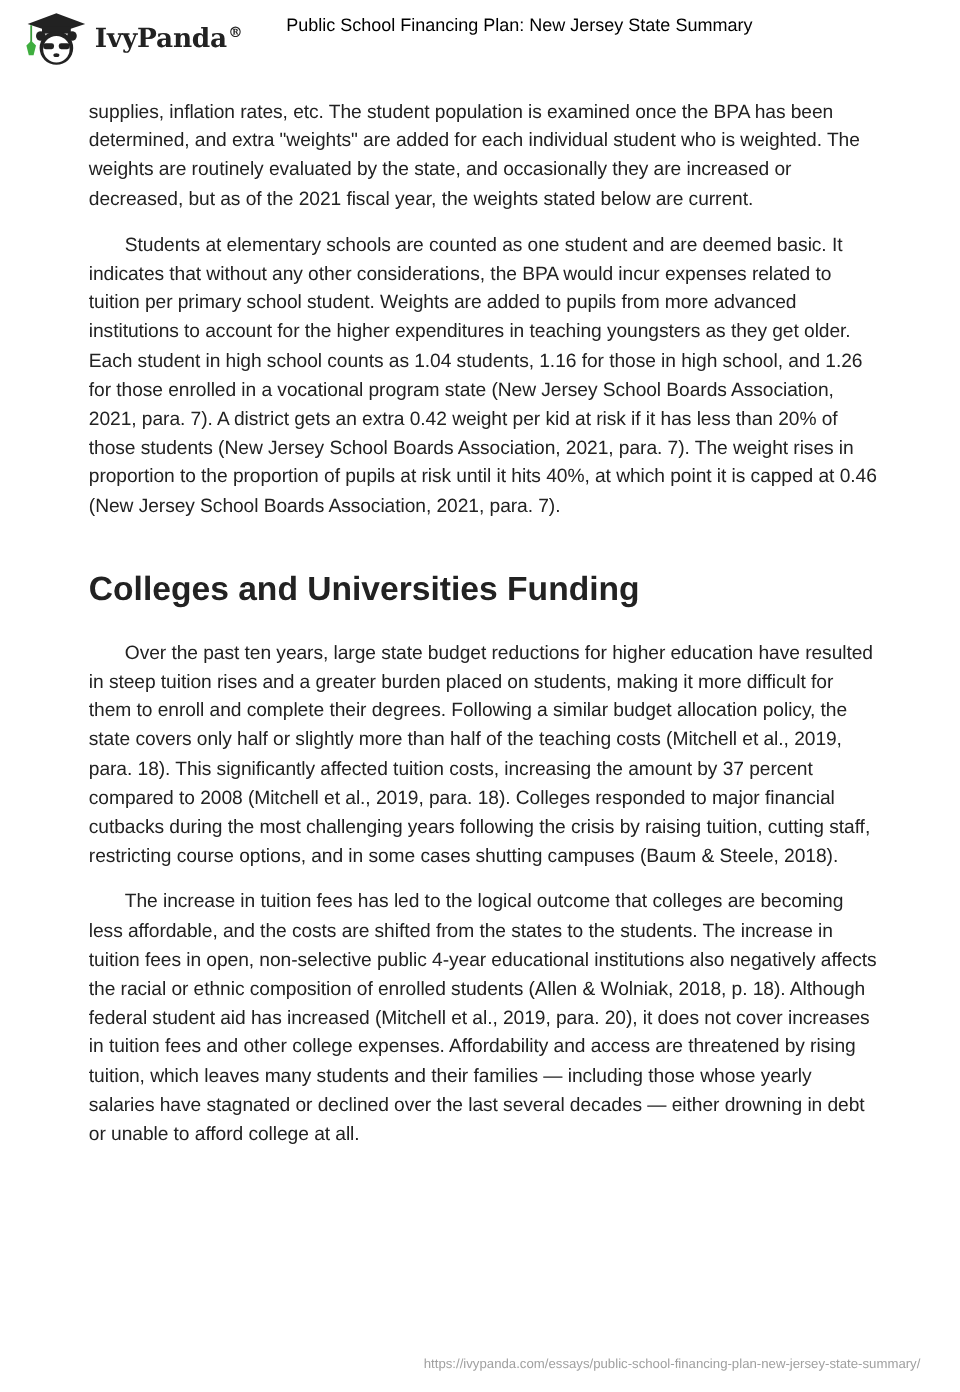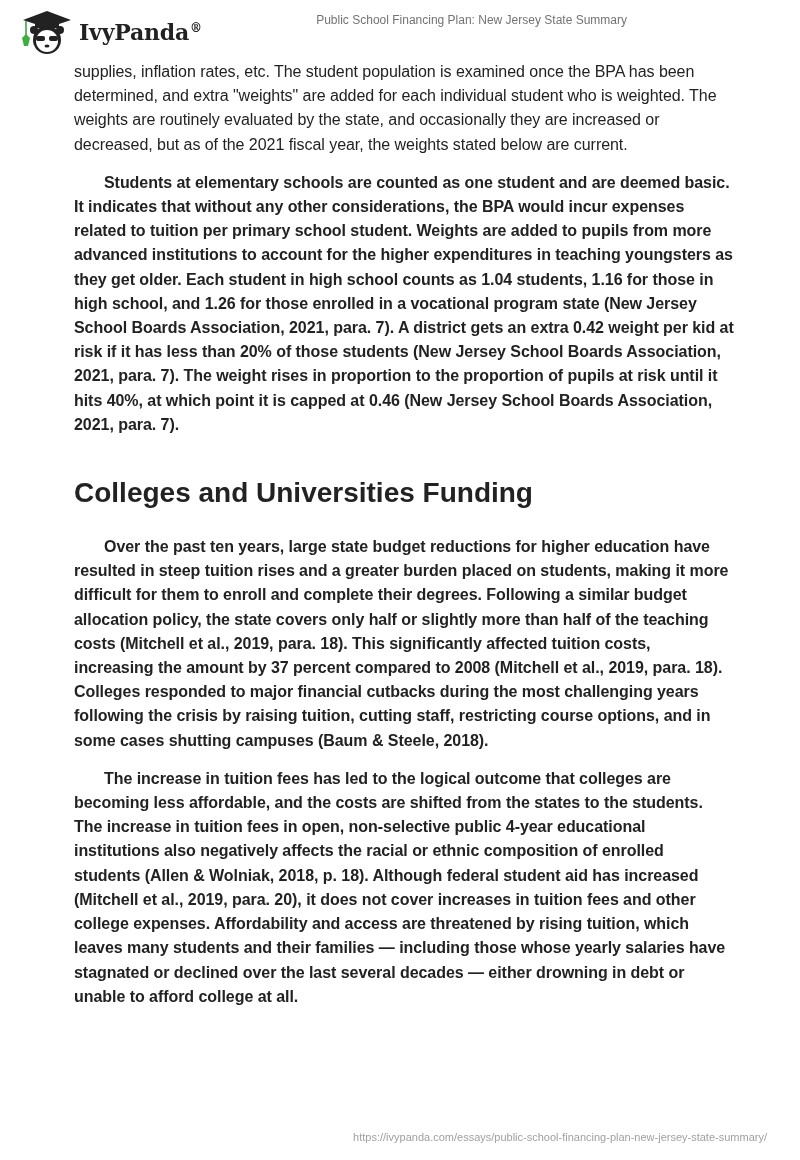--- a/index.html
+++ b/index.html
@@ -3,24 +3,24 @@
 <meta charset="utf-8">
 <style>
   html, body { margin: 0; padding: 0; background: #ffffff; }
   body { width: 800px; height: 1160px; position: relative; overflow: hidden;
          font-family: "Liberation Sans", sans-serif; color: #222222; }
   .header { position: absolute; top: 0; left: 0; width: 660px; height: 62px; }
   .logo { position: absolute; left: 17px; top: 8px; display: flex; align-items: center; }
   .logo-mark { width: 56px; height: 48px; }
   .logo-text { font-family: "DejaVu Serif", serif; font-weight: bold; font-size: 22px; color: #222222; margin-left: 6px; letter-spacing: -0.2px; }
   .logo-text sup { font-size: 12px; vertical-align: super; margin-left: 1px; }
-  .doc-title { position: absolute; right: 33px; top: 13px; font-size: 12px; color: #737373; }
-  .content { position: absolute; left: 74px; top: 60px; width: 660px; }
+  .doc-title { position: absolute; right: 33px; top: 13px; font-size: 15px; color: #000000; }
+  .content { position: absolute; left: 74px; top: 82px; width: 660px; }
   p { margin: 0 0 14px 0; font-size: 16px; line-height: 24.2px; color: #222222; letter-spacing: -0.05px; }
-  p.indent { text-indent: 30px; font-weight: bold; }
+  p.indent { text-indent: 30px; }
   h2 { font-size: 28px; font-weight: bold; margin: 38px 0 24px 0; color: #222222; line-height: 36px; }
   .footer-url { position: absolute; right: 33px; top: 1131px; font-size: 11px; color: #a0a0a0; padding-left: 12px; }
 </style>
 </head>
 <body>
 
 <div class="header">
   <div class="logo">
     <svg class="logo-mark" viewBox="0 0 56 48">
       <polygon points="6,12 30,3 54,12 30,20" fill="#222"></polygon>

